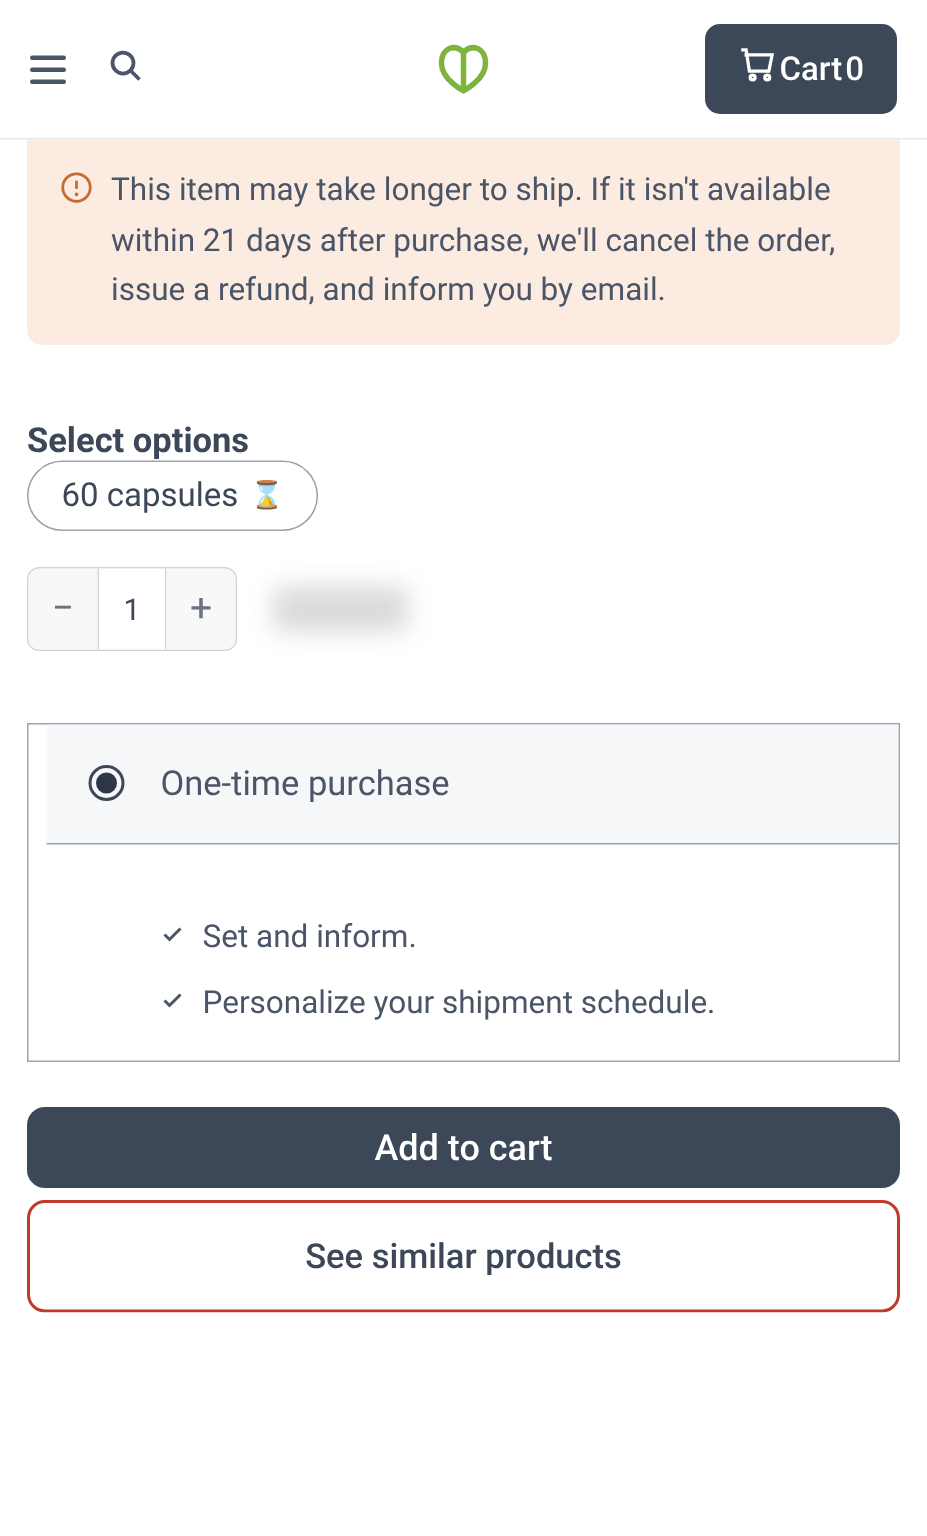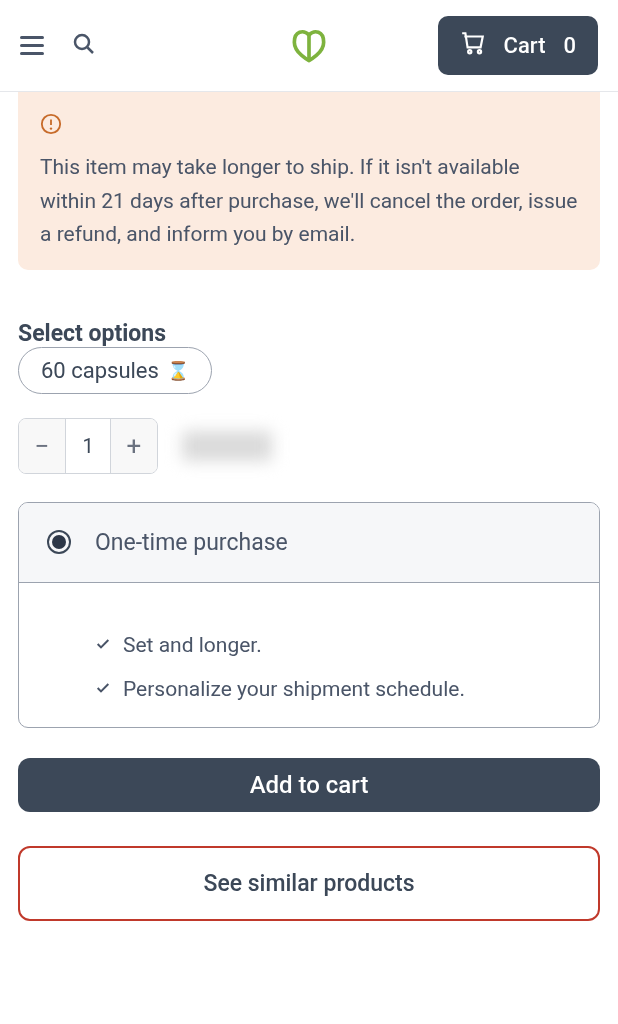--- a/index.html
+++ b/index.html
@@ -58,41 +58,40 @@
     .cart-btn {
       background: #3c4858;
       color: #fff;
       border: none;
       padding: 14px 22px;
       border-radius: 10px;
       font-size: 22px;
       font-weight: 500;
       display: flex;
       align-items: center;
-      gap: 18px;
+      gap: 2px;
       cursor: pointer;
     }
     .cart-btn svg {
       width: 26px;
       height: 26px;
       stroke: #fff;
       stroke-width: 2;
       fill: none;
     }
     
     
     .notice {
       margin: 0 18px;
       background: #fcebe0;
       border-radius: 0 0 10px 10px;
       padding: 18px 22px;
       display: flex;
       align-items: flex-start;
       gap: 12px;
-      flex-direction: column;
     }
     .notice-icon svg {
       width: 22px;
       height: 22px;
       margin-top: 3px;
     }
     .notice-text {
       font-size: 21px;
       line-height: 1.6;
       color: #4a5568;
@@ -165,24 +164,25 @@
     .price-blur {
       width: 90px;
       height: 30px;
       background: #dadada;
       filter: blur(8px);
       border-radius: 4px;
     }
     
     
     .purchase-options {
-      margin-top: 28px;
+      margin-top: 48px;
       border: 1px solid #9ca3af;
-      border-radius: 10px;
+      border-radius: 0;
       overflow: hidden;
+      padding-left: 12px;
     }
     .po-item {
       padding: 26px 28px;
     }
     .po-item.selected {
       background: #f6f7f9;
       border-bottom: 1px solid #9ca3af;
     }
     .po-head {
       display: flex;
@@ -244,21 +244,21 @@
       color: #fff;
       border: none;
       padding: 13px;
       border-radius: 12px;
       font-size: 24px;
       font-weight: 500;
       cursor: pointer;
     }
     .similar-btn {
       width: 100%;
-      margin-top: 34px;
+      margin-top: 8px;
       background: #fff;
       color: #3c4858;
       border: 2px solid #c0392b;
       padding: 22px;
       border-radius: 12px;
       font-size: 23px;
       font-weight: 500;
       cursor: pointer;
     }
   </style>
@@ -334,21 +334,21 @@
         <div class="radio checked"></div>
         <div class="po-label">One-time purchase</div>
       </div>
     </div>
     <div class="po-item">
       <div class="po-features">
         <div class="po-feature">
           <span class="check-icon"><svg viewBox="0 0 24 24">
                 <polyline points="4 12 9 17 20 6"></polyline>
               </svg></span>
-          <span>Set and longer.</span>
+          <span>Set and inform.</span>
         </div>
         <div class="po-feature">
           <span class="check-icon"><svg viewBox="0 0 24 24">
                 <polyline points="4 12 9 17 20 6"></polyline>
               </svg></span>
           <span>Personalize your shipment schedule.</span>
         </div>
       </div>
     </div>
   </div>

